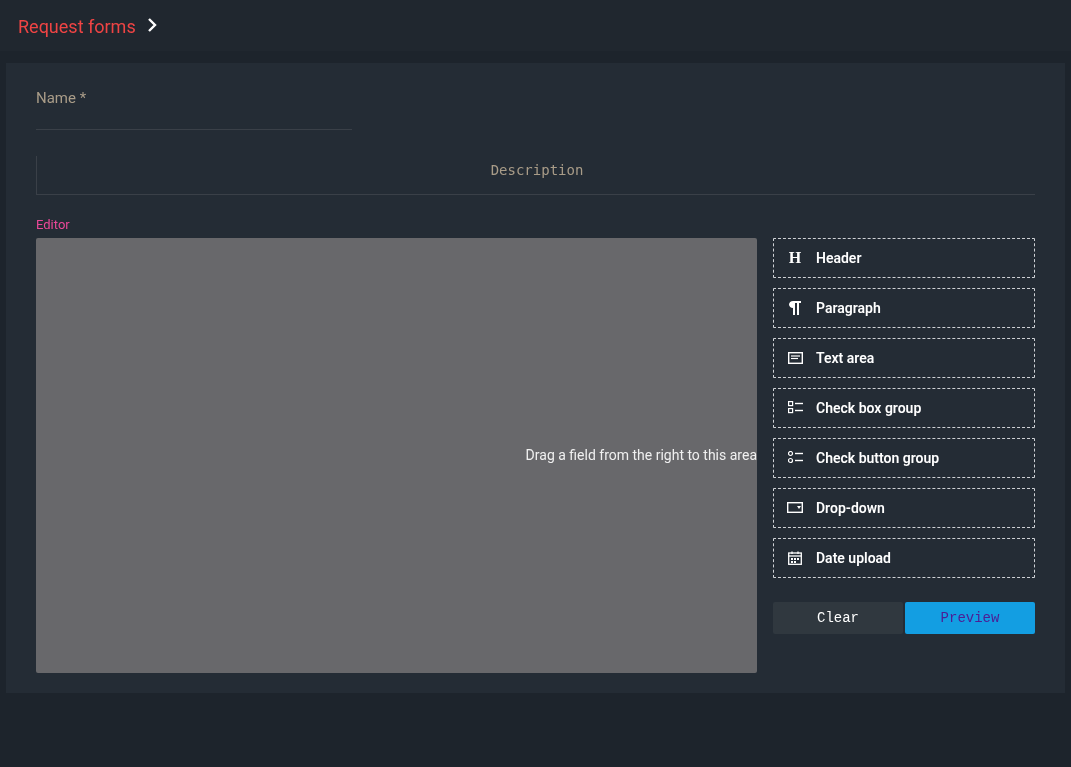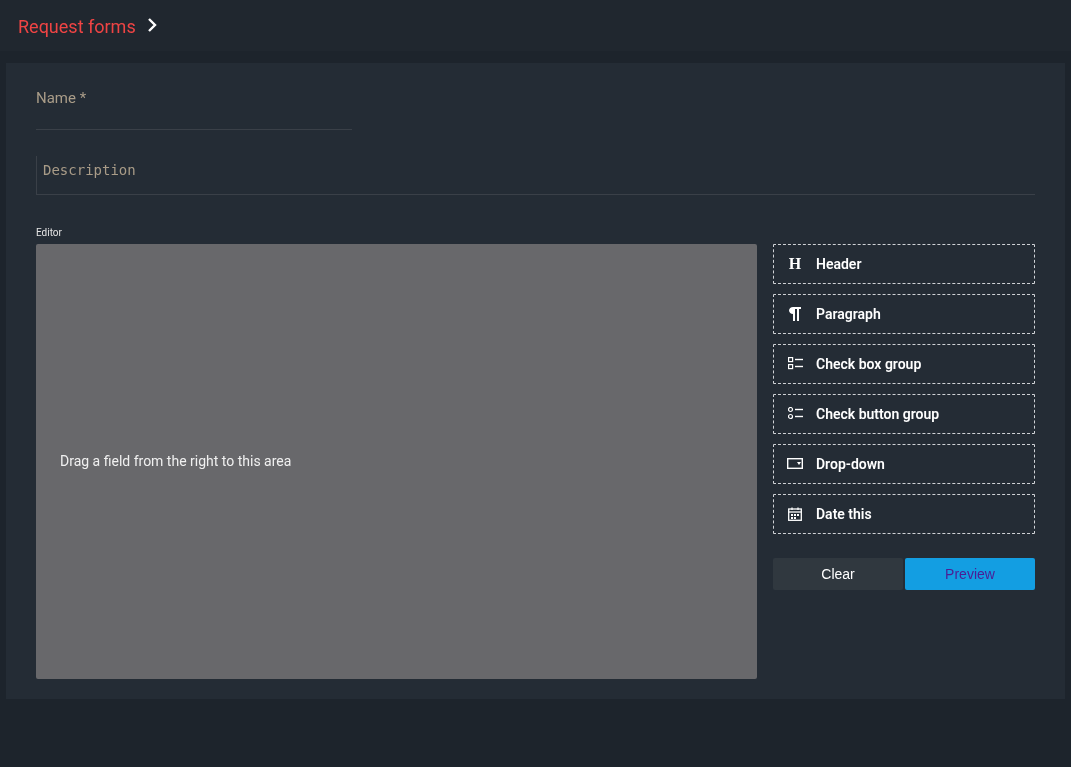--- a/index.html
+++ b/index.html
@@ -62,48 +62,48 @@
   }
   .desc-input {
     width: 100%;
     background: transparent;
     border: none;
     height: 34px;
     color: #fff;
     font-size: 14px;
     padding: 6px 4px;
     resize: none;
+    text-align: center;
   }
   .desc-input::placeholder { color: #a99c88; font-size: 14px; }
 
   .editor-label {
-    color: #e5e5e5;
-    font-size: 10px;
-    margin-top: 32px;
+    color: #ec4899;
+    font-size: 13px;
+    margin-top: 22px;
     margin-bottom: 6px;
     display: block;
   }
 
   .editor-row {
     display: flex;
     align-items: flex-start;
     gap: 16px;
   }
 
   .drop-area {
     flex: 1 1 auto;
     background: #68686b;
     height: 435px;
     display: flex;
     align-items: center;
-    justify-content: flex-start;
+    justify-content: flex-end;
     color: #f0f0f0;
     font-size: 14px;
     border-radius: 2px;
-    padding-left: 24px;
   }
 
   .palette {
     width: 262px;
     flex: 0 0 262px;
     display: flex;
     flex-direction: column;
   }
   .palette-item {
     border: 1px dashed #cfd2d6;
@@ -139,20 +139,21 @@
     margin-top: 14px;
   }
   .btn {
     flex: 1 1 50%;
     height: 32px;
     border: none;
     font-size: 14px;
     font-weight: 500;
     cursor: pointer;
     border-radius: 2px;
+    font-family: Liberation Mono, monospace;
   }
   .btn-clear {
     background: #30383f;
     color: #fff;
     margin-right: 2px;
   }
   .btn-preview {
     background: #139ee2;
     color: #4c1d95;
   }
@@ -200,20 +201,30 @@
       <div class="palette-item">
         <span class="ico">
           <svg width="14" height="14" viewBox="0 0 14 14">
               <path d="M6 0h7v2h-2v12h-2V2H7v12H5V7C2.8 7 1 5.4 1 3.5S2.8 0 5 0H6z"></path>
             </svg>
         </span>
         <span>Paragraph</span>
       </div>
 
 
+      <div class="palette-item">
+        <span class="ico">
+          <svg width="15" height="12" viewBox="0 0 15 12">
+              <rect x="0.7" y="0.7" width="13.6" height="10.6" fill="none" stroke="#fff" stroke-width="1.4"></rect>
+              <line x1="3" y1="4" x2="12" y2="4" stroke="#fff" stroke-width="1.2"></line>
+              <line x1="3" y1="6.5" x2="10" y2="6.5" stroke="#fff" stroke-width="1.2"></line>
+            </svg>
+        </span>
+        <span>Text area</span>
+      </div>
 
       <div class="palette-item">
         <span class="ico">
           <svg width="15" height="13" viewBox="0 0 15 13">
             <rect x="0.6" y="0.6" width="4" height="4" fill="none" stroke="#fff" stroke-width="1.2"></rect>
             <rect x="0.6" y="7.6" width="4" height="4" fill="none" stroke="#fff" stroke-width="1.2"></rect>
             <line x1="7" y1="2.5" x2="15" y2="2.5" stroke="#fff" stroke-width="1.4"></line>
             <line x1="7" y1="9.5" x2="15" y2="9.5" stroke="#fff" stroke-width="1.4"></line>
           </svg>
         </span>
@@ -249,21 +260,21 @@
             <line x1="0.7" y1="5" x2="13.3" y2="5" stroke="#fff" stroke-width="1.3"></line>
             <line x1="4" y1="0.5" x2="4" y2="3" stroke="#fff" stroke-width="1.3"></line>
             <line x1="10" y1="0.5" x2="10" y2="3" stroke="#fff" stroke-width="1.3"></line>
             <rect x="3" y="7" width="2" height="2" fill="#fff"></rect>
             <rect x="6" y="7" width="2" height="2" fill="#fff"></rect>
             <rect x="9" y="7" width="2" height="2" fill="#fff"></rect>
             <rect x="3" y="10" width="2" height="2" fill="#fff"></rect>
             <rect x="6" y="10" width="2" height="2" fill="#fff"></rect>
           </svg>
         </span>
-        <span>Date this</span>
+        <span>Date upload</span>
       </div>
 
 
       <div class="action-row">
         <button class="btn btn-clear">Clear</button>
         <button class="btn btn-preview">Preview</button>
       </div>
 
     </div>
   </div>

